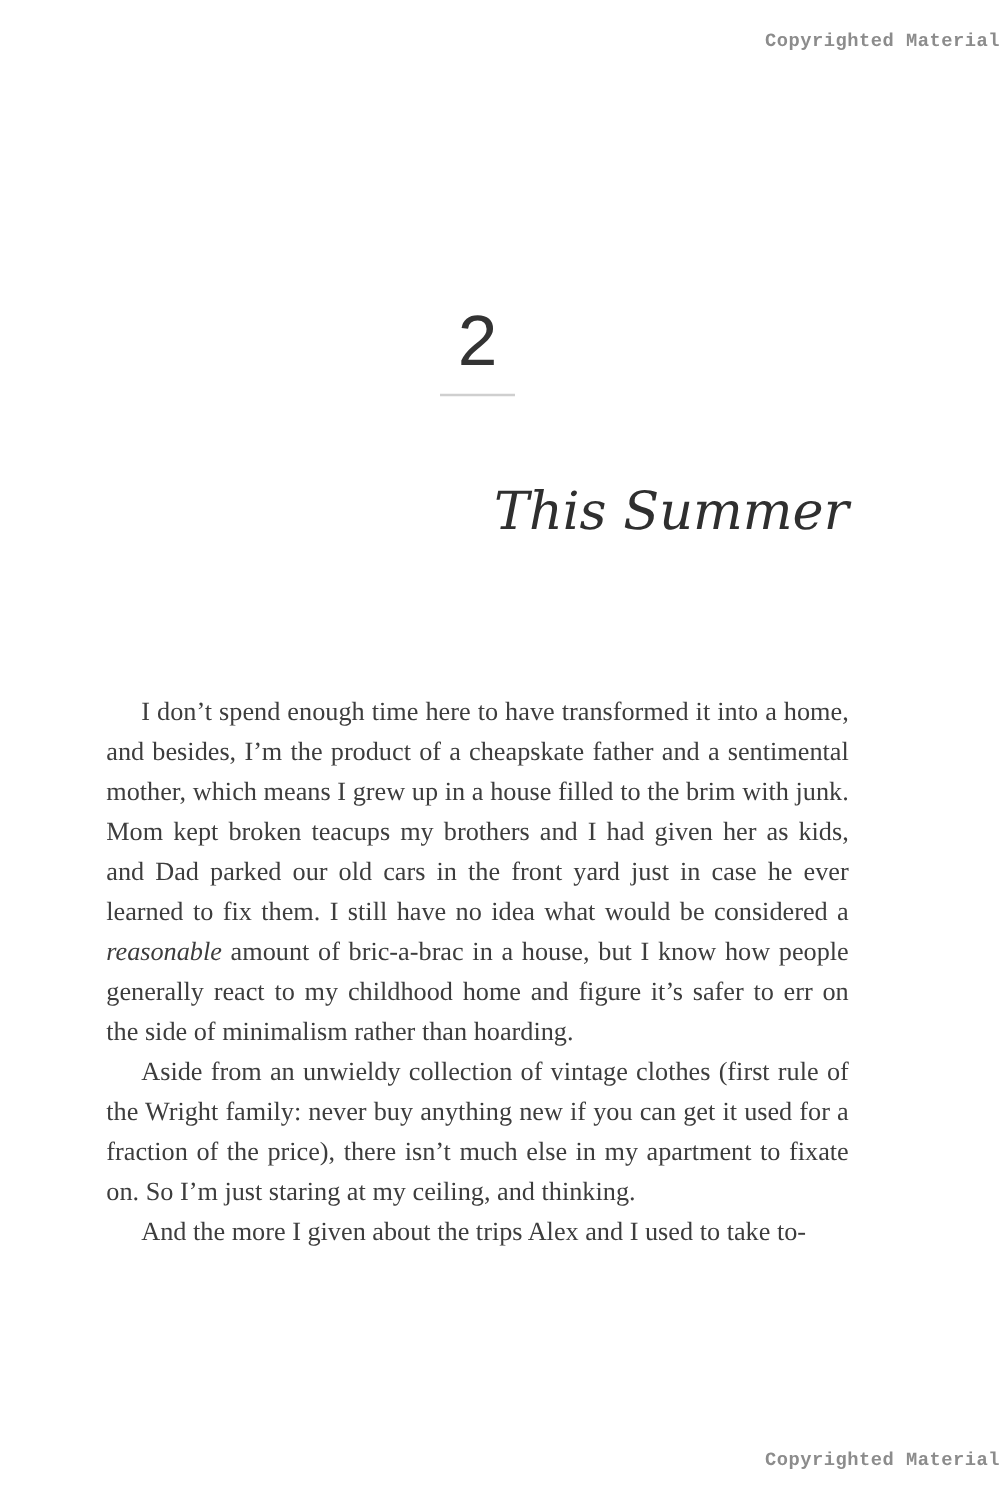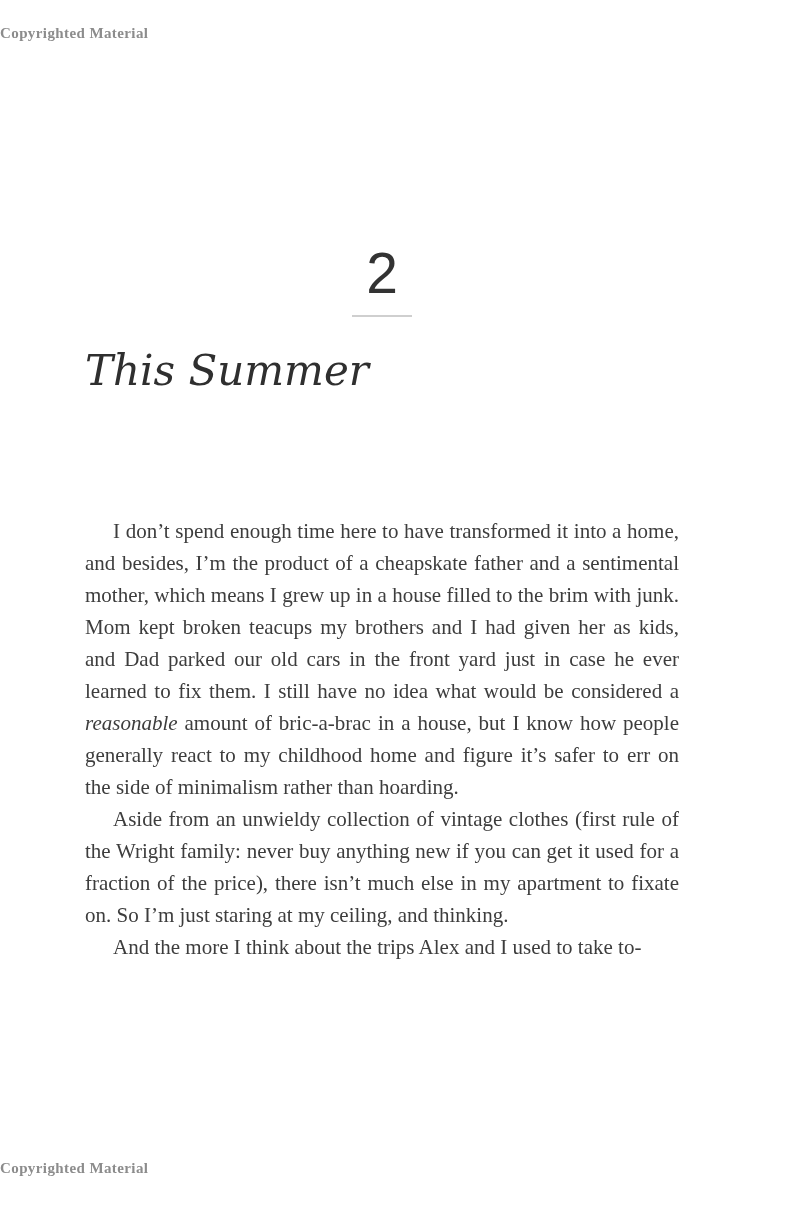--- a/index.html
+++ b/index.html
@@ -16,22 +16,22 @@
     margin: 0 auto;
     background: #ffffff;
     font-family: "Liberation Serif", serif;
     color: var(--text);
     overflow: hidden;
   }
   .notice {
     position: absolute;
     left: 0;
     width: 100%;
-    text-align: left;
-    font-family: Liberation Serif, serif;
+    text-align: right;
+    font-family: Liberation Mono, monospace;
     font-weight: bold;
     font-size: 15px;
     letter-spacing: 0.4px;
     color: var(--muted);
   }
   .notice-top { top: 25px; }
   .notice-bottom { top: 1160px; }
 
   .content {
     position: absolute;
@@ -48,22 +48,22 @@
     line-height: 60px;
     color: var(--heading);
   }
   .chapter-rule {
     width: 60px;
     height: 2px;
     background: var(--rule);
     margin: 12px auto 0 auto;
   }
   .chapter-title {
-    margin-top: 28px;
-    text-align: left;
+    margin-top: 66px;
+    text-align: right;
     font-family: "DejaVu Serif", serif;
     font-style: italic;
     font-size: 42px;
     line-height: 52px;
     color: #2f2f2f;
   }
   .body-text {
     margin-top: 118px;
     font-size: 21px;
     line-height: 32px;
@@ -106,20 +106,20 @@
     <div class="chapter-title">This Summer</div>
 
     <div class="body-text">
 
 
 
       <p class="para-indent"><span>I don’t spend enough time here to have transformed it into a home, and besides, I’m the product of a cheapskate father and a sentimental mother, which means I grew up in a house filled to the brim with junk. Mom kept broken teacups my brothers and I had given her as kids, and Dad parked our old cars in the front yard just in case he ever learned to fix them. I still have no idea what would be considered a </span><span class="italic-word">reasonable</span><span> amount of bric-a-brac in a house, but I know how people generally react to my childhood home and figure it’s safer to err on the side of minimalism rather than hoarding.</span></p>
 
       <p class="para-indent">Aside from an unwieldy collection of vintage clothes (first rule of the Wright family: never buy anything new if you can get it used for a fraction of the price), there isn’t much else in my apartment to fixate on. So I’m just staring at my ceiling, and thinking.</p>
 
-      <p class="para-indent">And the more I think about the trips Alex and I used to take to-</p>
+      <p class="para-indent">And the more I given about the trips Alex and I used to take to-</p>
 
     </div>
   </div>
 
   <div class="notice notice-bottom">Copyrighted Material</div>
 
 </div>
 
 </body></html>

